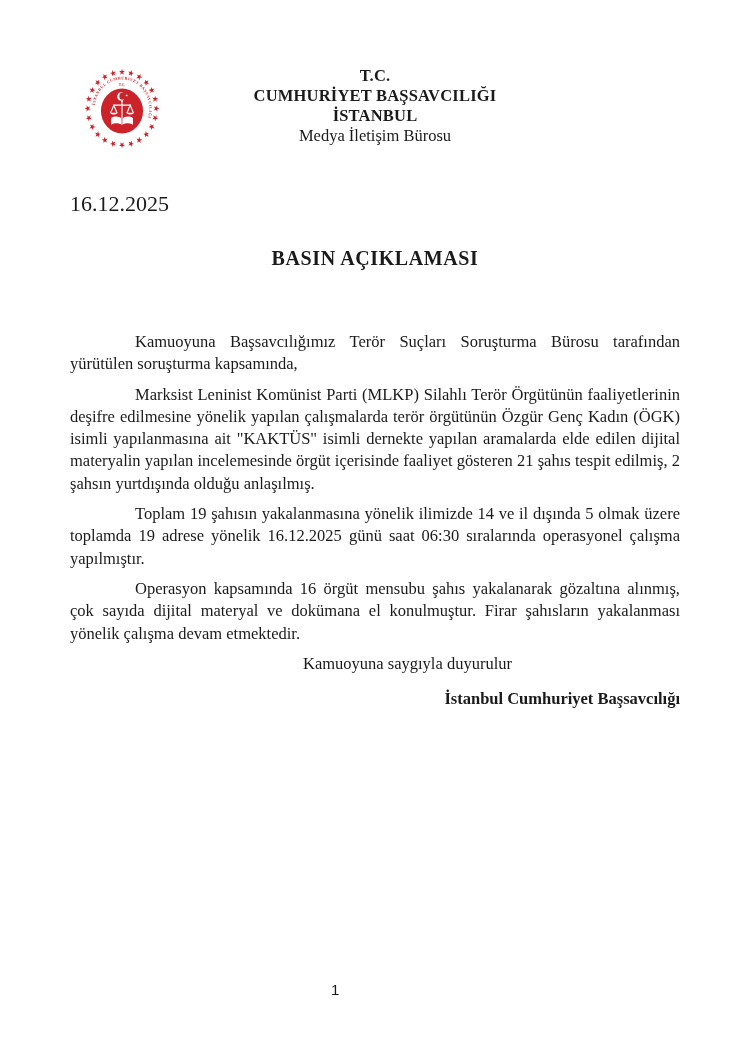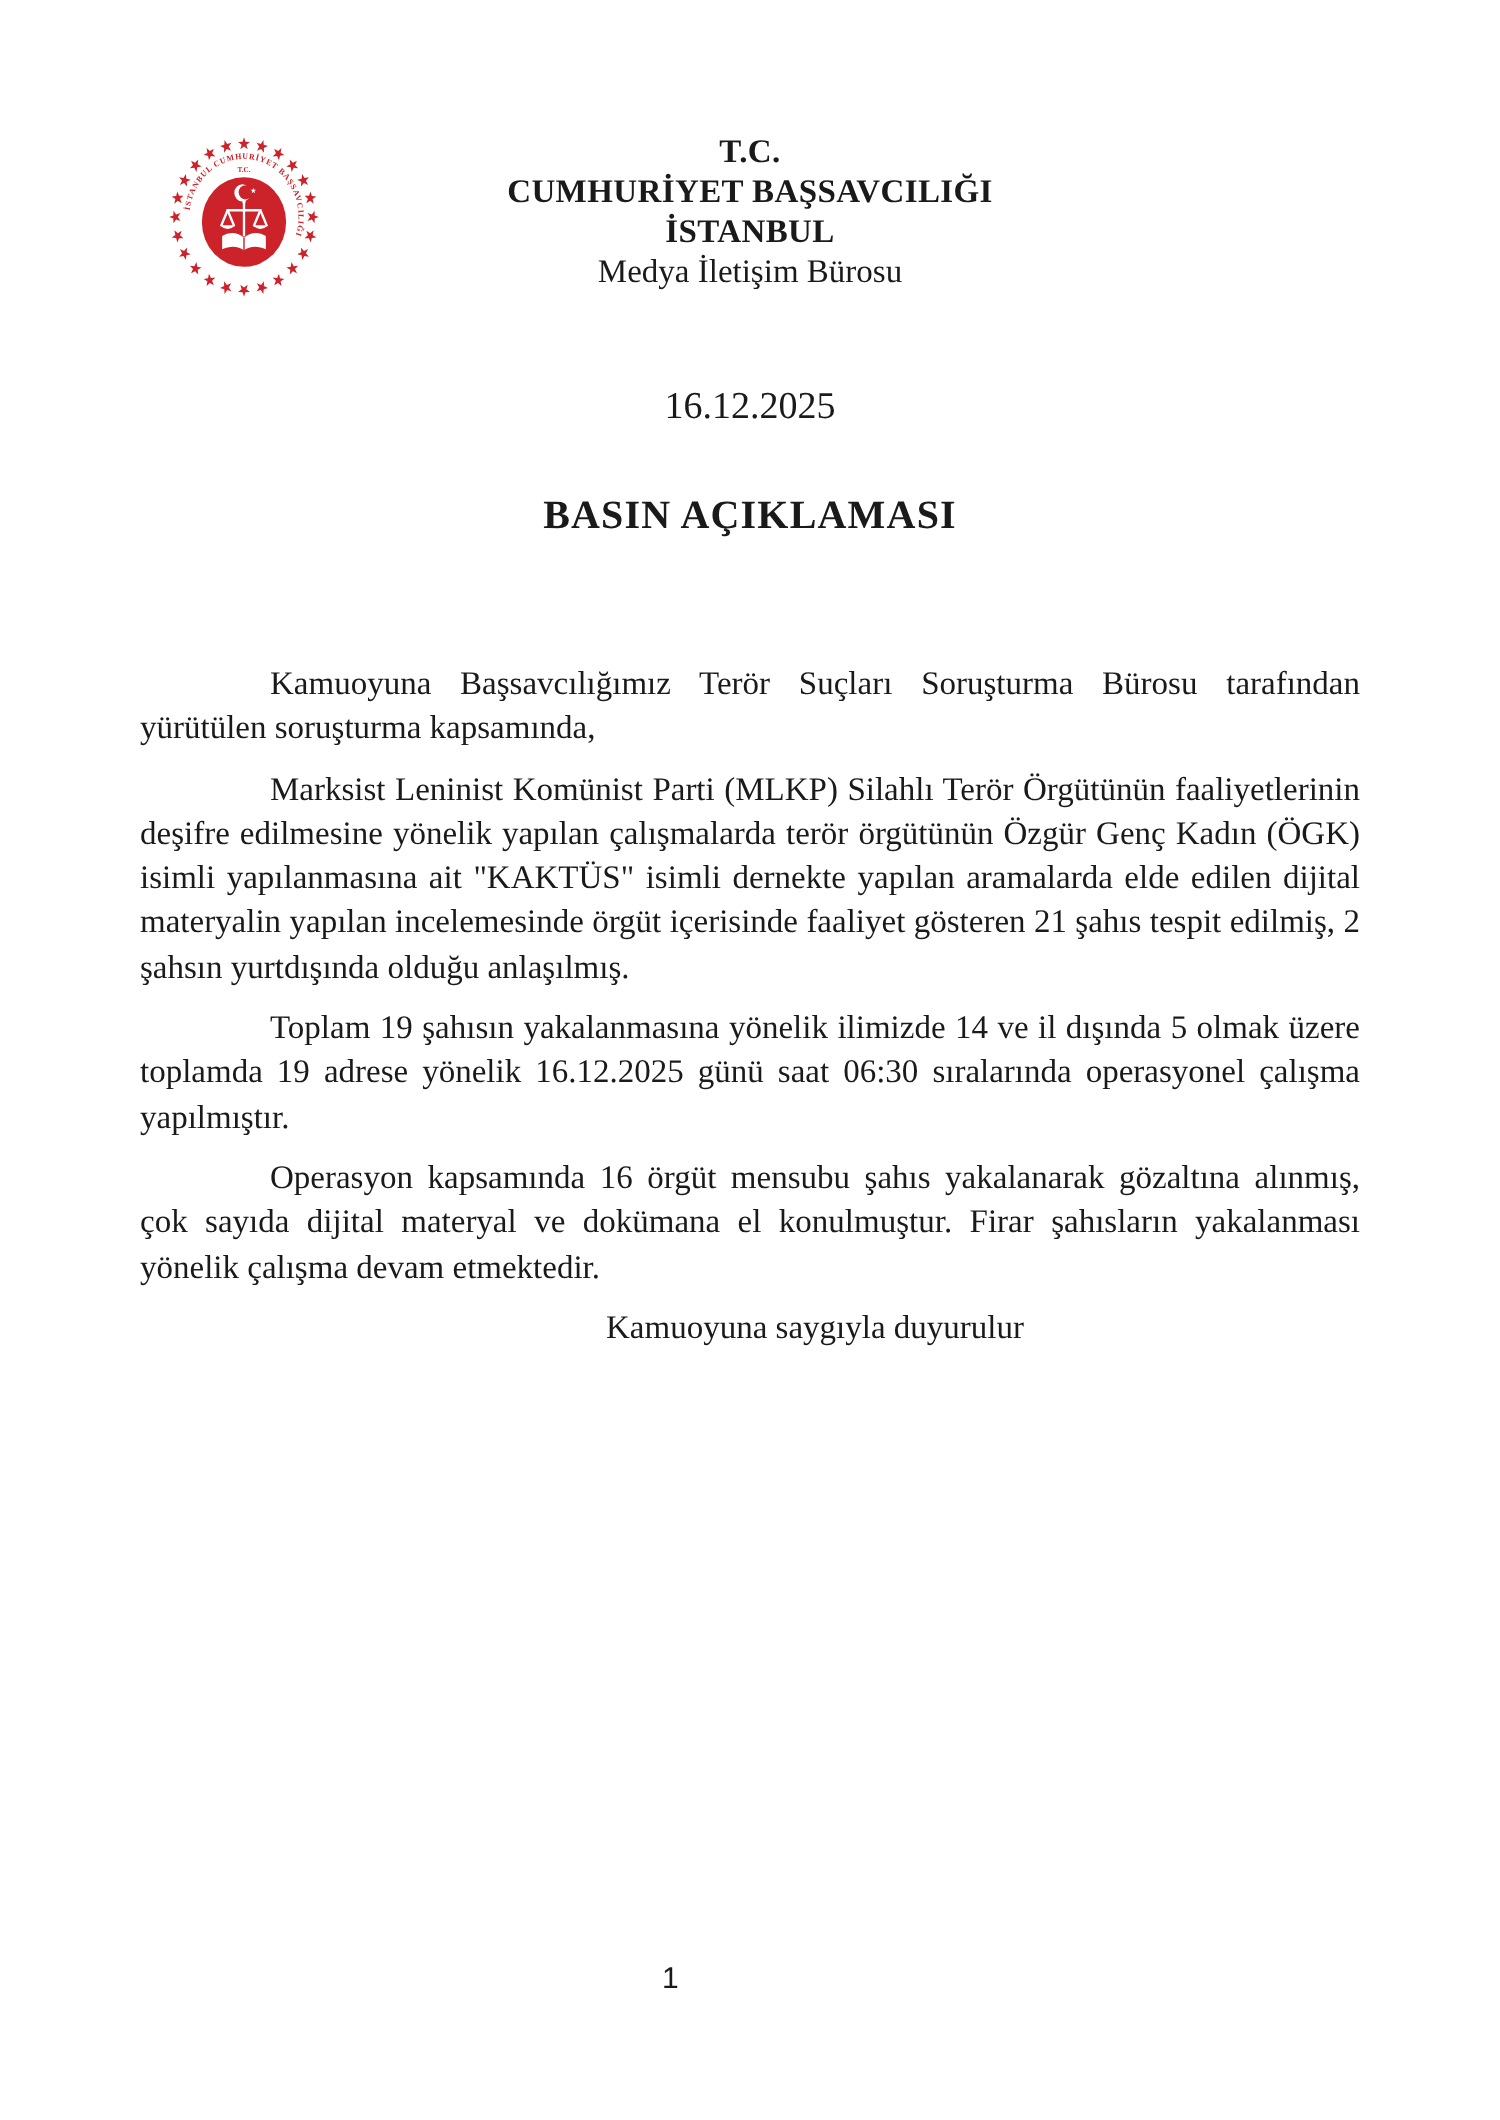--- a/index.html
+++ b/index.html
@@ -35,22 +35,22 @@
     line-height: 20px;
     font-weight: bold;
     letter-spacing: 0.2px;
   }
   .head-line.regular {
     font-weight: normal;
     letter-spacing: 0;
   }
   .date-line {
     margin-top: 47px;
-    text-align: center;
-    font-size: 19px;
+    text-align: left;
+    font-size: 22px;
     line-height: 21px;
   }
   .doc-title {
     margin: 34px 0 0 0;
     text-align: center;
     font-size: 20px;
     line-height: 21px;
     font-weight: bold;
     letter-spacing: 0.6px;
   }
@@ -171,16 +171,17 @@
   <h1 class="doc-title">BASIN AÇIKLAMASI</h1>
 
   <div class="doc-body">
     <p>Kamuoyuna Başsavcılığımız Terör Suçları Soruşturma Bürosu tarafından yürütülen soruşturma kapsamında,</p>
     <p>Marksist Leninist Komünist Parti (MLKP) Silahlı Terör Örgütünün faaliyetlerinin deşifre edilmesine yönelik yapılan çalışmalarda terör örgütünün Özgür Genç Kadın (ÖGK) isimli yapılanmasına ait "KAKTÜS" isimli dernekte yapılan aramalarda elde edilen dijital materyalin yapılan incelemesinde örgüt içerisinde faaliyet gösteren 21 şahıs tespit edilmiş, 2 şahsın yurtdışında olduğu anlaşılmış.</p>
     <p>Toplam 19 şahısın yakalanmasına yönelik ilimizde 14 ve il dışında 5 olmak üzere toplamda 19 adrese yönelik 16.12.2025 günü saat 06:30 sıralarında operasyonel çalışma yapılmıştır.</p>
     <p>Operasyon kapsamında 16 örgüt mensubu şahıs yakalanarak gözaltına alınmış, çok sayıda dijital materyal ve dokümana el konulmuştur. Firar şahısların yakalanması yönelik çalışma devam etmektedir.</p>
     <p class="single-line">Kamuoyuna saygıyla duyurulur</p>
   </div>
 
+  <div class="signature-line">İstanbul Cumhuriyet Başsavcılığı</div>
 
   <div class="page-number">1</div>
 
 </div>
 
 </body></html>

